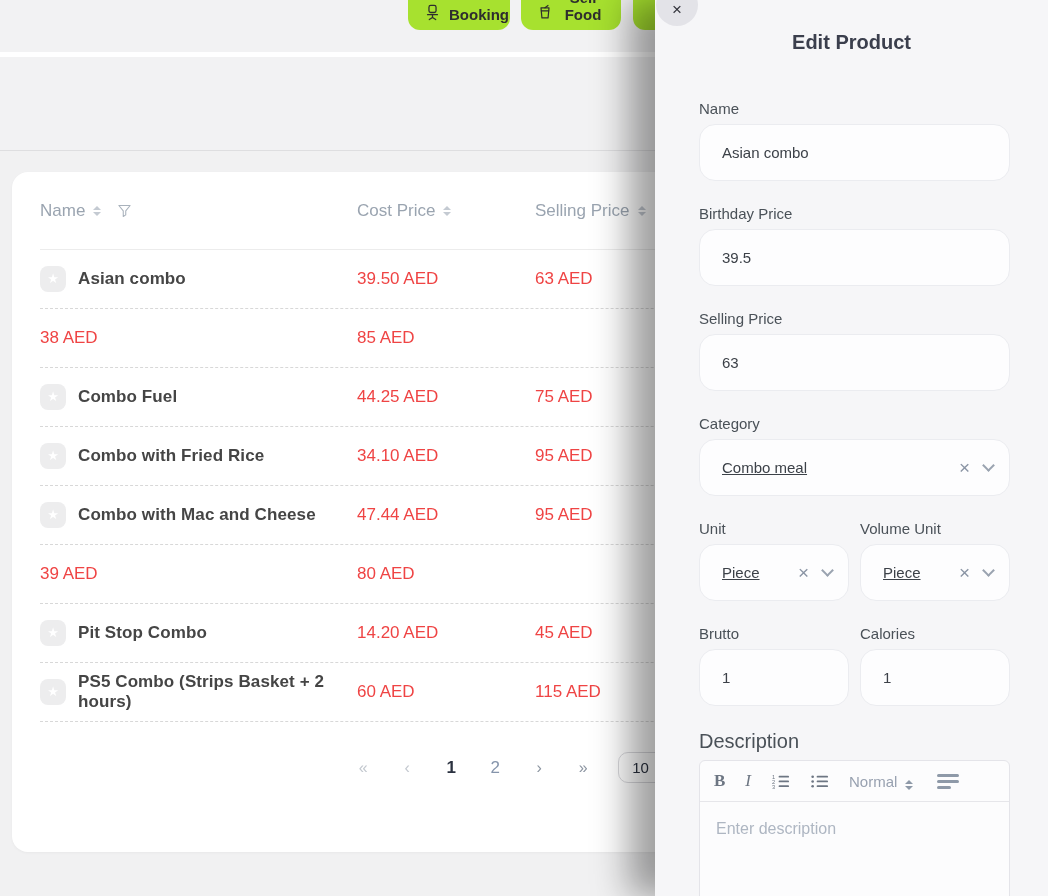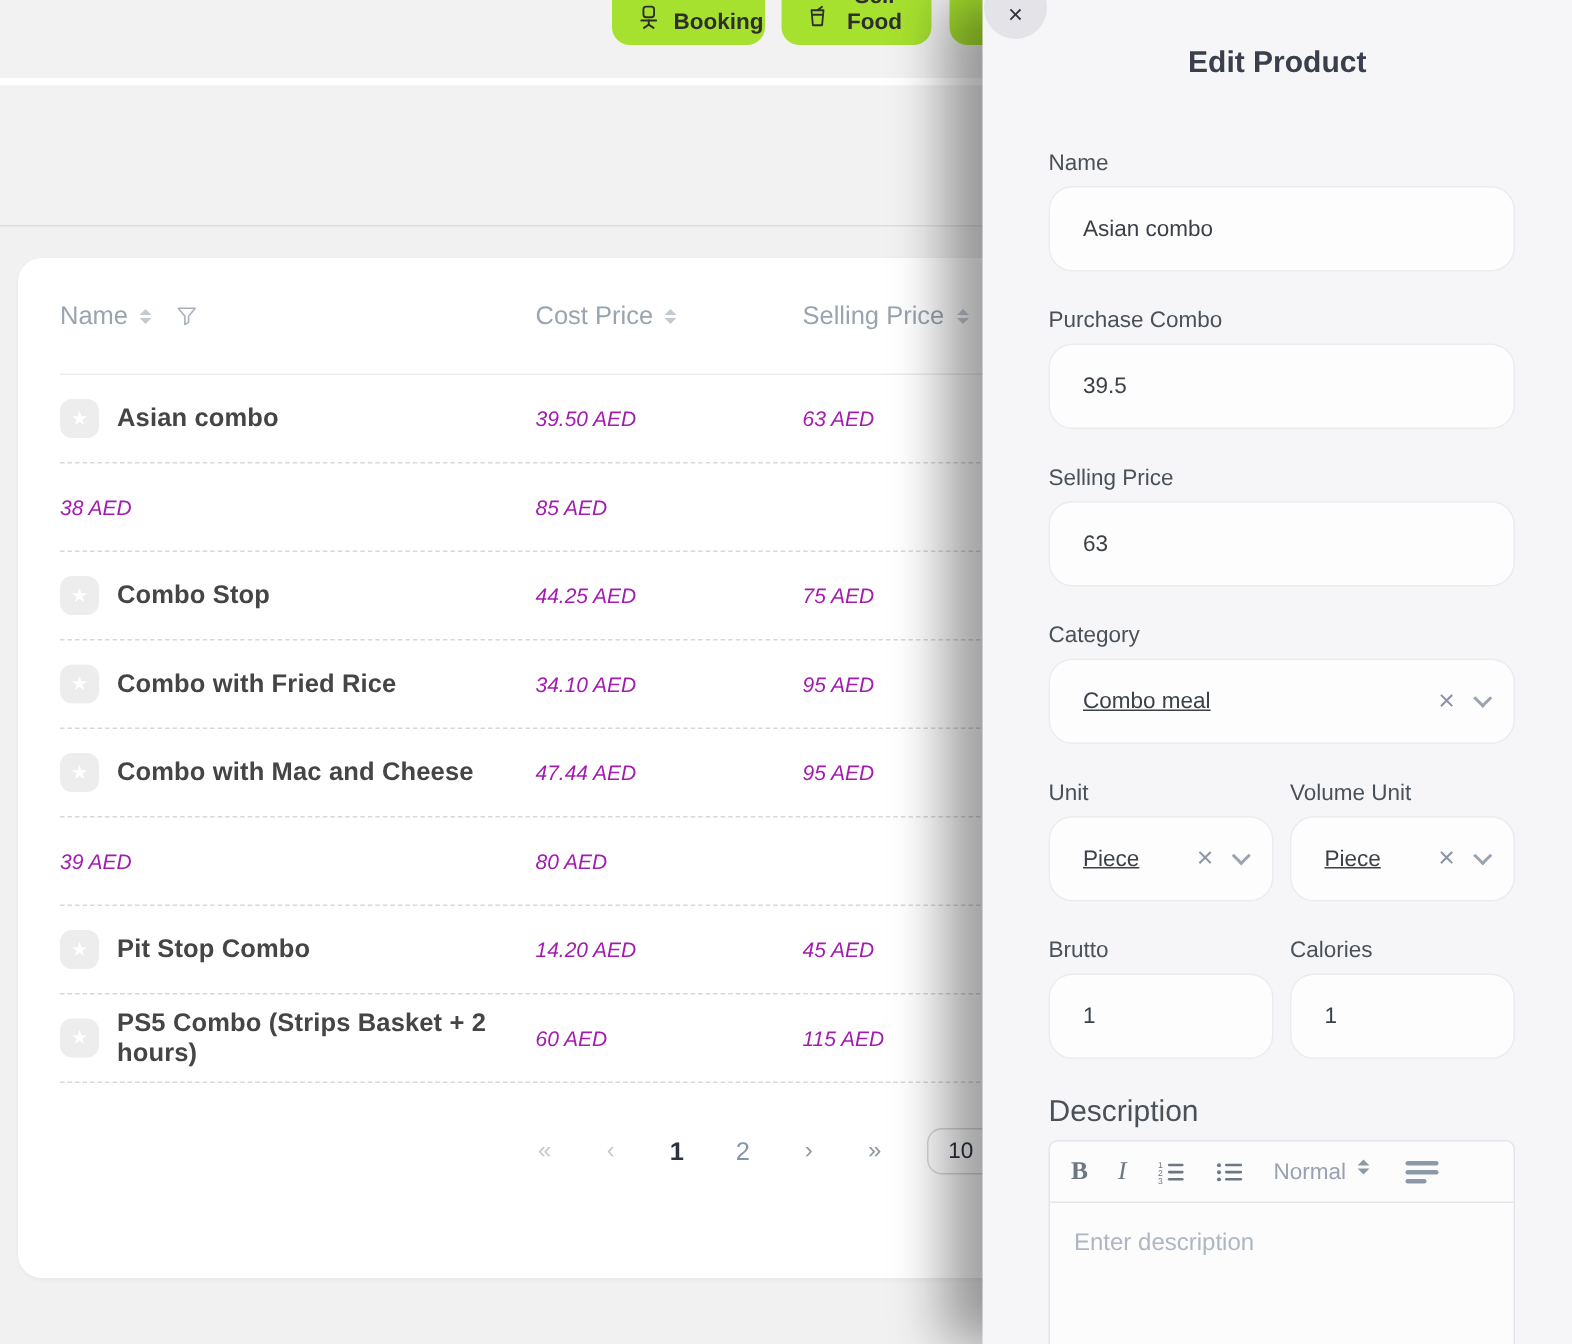--- a/index.html
+++ b/index.html
@@ -30,21 +30,21 @@
   .sorter .up { border-bottom:4px solid #c4cad2; margin-bottom:2px; }
   .sorter .dn { border-top:4px solid #c4cad2; }
   .funnel { margin-left:16px; color:#a9b2bc; display:inline-flex; }
 
   .trow { display:grid; grid-template-columns:317px 178px 1fr; align-items:center; height:59px;
           border-bottom:1px dashed #d8d8d8; cursor:pointer; }
   .name-cell { display:flex; align-items:center; gap:12px; }
   .star-tile { width:26px; height:26px; border:none; border-radius:8px; background:#ededee;
                color:#ffffff; font-size:13px; line-height:26px; text-align:center; cursor:pointer; flex:0 0 auto; }
   .pname { font-size:17px; font-weight:700; color:#454545; letter-spacing:.1px; }
-  .price { font-size:14px; color:#a21caf;font-style:italic; }
+  .price { font-size:17px; color:#ef4444; }
 
   .pagination { display:flex; align-items:center; justify-content:center; gap:26px; margin-top:30px; }
   .pg { min-width:18px; text-align:center; background:none; border:none; font-family:inherit;
         font-size:16px; cursor:pointer; }
   .pg.jump { color:#c3c8cf; }
   .pg.step { color:#8d96a2; }
   .pg.num { color:#8594ab; font-size:17px; }
   .pg.num.active { color:#2b3240; font-weight:700; }
   .page-size { border:1px solid #d9d9dd; border-radius:10px; padding:6px 60px 6px 13px;
                font-size:15px; color:#2b3240; background:#ffffff; cursor:pointer; }
@@ -69,21 +69,21 @@
           transform:rotate(45deg); margin-top:-4px; flex:0 0 auto; }
   .two-col { display:flex; gap:11px; margin-bottom:24px; }
   .two-col .fgroup { flex:1 1 0; margin-bottom:0; }
 
   .editor { border:1px solid #e4e4e9; border-radius:6px; background:#fcfcfd; }
   .etoolbar { display:flex; align-items:center; height:41px; padding:0 14px; gap:20px;
               border-bottom:1px solid #e6e6ea; color:#6d7683; }
   .tbtn { background:none; border:none; cursor:pointer; color:#6d7683; display:inline-flex; align-items:center; }
   .tbtn.bold { font-family:"Liberation Serif", serif; font-weight:700; font-size:17px; }
   .tbtn.italic { font-family:"Liberation Serif", serif; font-style:italic; font-size:17px; }
-  .fmt-select { display:inline-flex; align-items:flex-start; color:#98a1b0; font-size:15px;
+  .fmt-select { display:inline-flex; align-items:flex-end; color:#98a1b0; font-size:15px;
                 background:none; border:none; cursor:pointer; font-family:inherit; }
   .align-icon { display:inline-flex; flex-direction:column; gap:3px; margin-left:4px; cursor:pointer; }
   .align-icon b { display:block; height:3px; border-radius:2px; background:#8e99a8; }
   .align-icon b:nth-child(1){ width:22px; } .align-icon b:nth-child(2){ width:22px; } .align-icon b:nth-child(3){ width:14px; }
   .ebody { height:140px; padding:18px 16px; font-size:16px; color:#aeb6c2; cursor:text; }
 </style>
 </head>
 <body>
 
 <div class="topbar"></div>
@@ -147,21 +147,21 @@
     <div class="price">39.50 AED</div>
     <div class="price">63 AED</div>
   </div>
   <div class="trow">
     <div class="price">38 AED</div>
     <div class="price">85 AED</div>
   </div>
   <div class="trow">
     <div class="name-cell">
         <button class="star-tile"><span>★</span></button>
-        <span class="pname">Combo Stop</span>
+        <span class="pname">Combo Fuel</span>
       </div>
     <div class="price">44.25 AED</div>
     <div class="price">75 AED</div>
   </div>
   <div class="trow">
     <div class="name-cell">
         <button class="star-tile"><span>★</span></button>
         <span class="pname">Combo with Fried Rice</span>
       </div>
     <div class="price">34.10 AED</div>
@@ -214,21 +214,21 @@
   <div class="drawer-title">Edit Product</div>
 
   <div class="dform">
 
     <div class="fgroup">
       <div class="flabel">Name</div>
       <input class="finput" value="Asian combo" style="">
     </div>
 
     <div class="fgroup">
-      <div class="flabel">Purchase Combo</div>
+      <div class="flabel">Birthday Price</div>
       <input class="finput" value="39.5" style="">
     </div>
 
     <div class="fgroup">
       <div class="flabel">Selling Price</div>
       <input class="finput" value="63" style="">
     </div>
 
     <div class="fgroup">
       <div class="flabel">Category</div>

